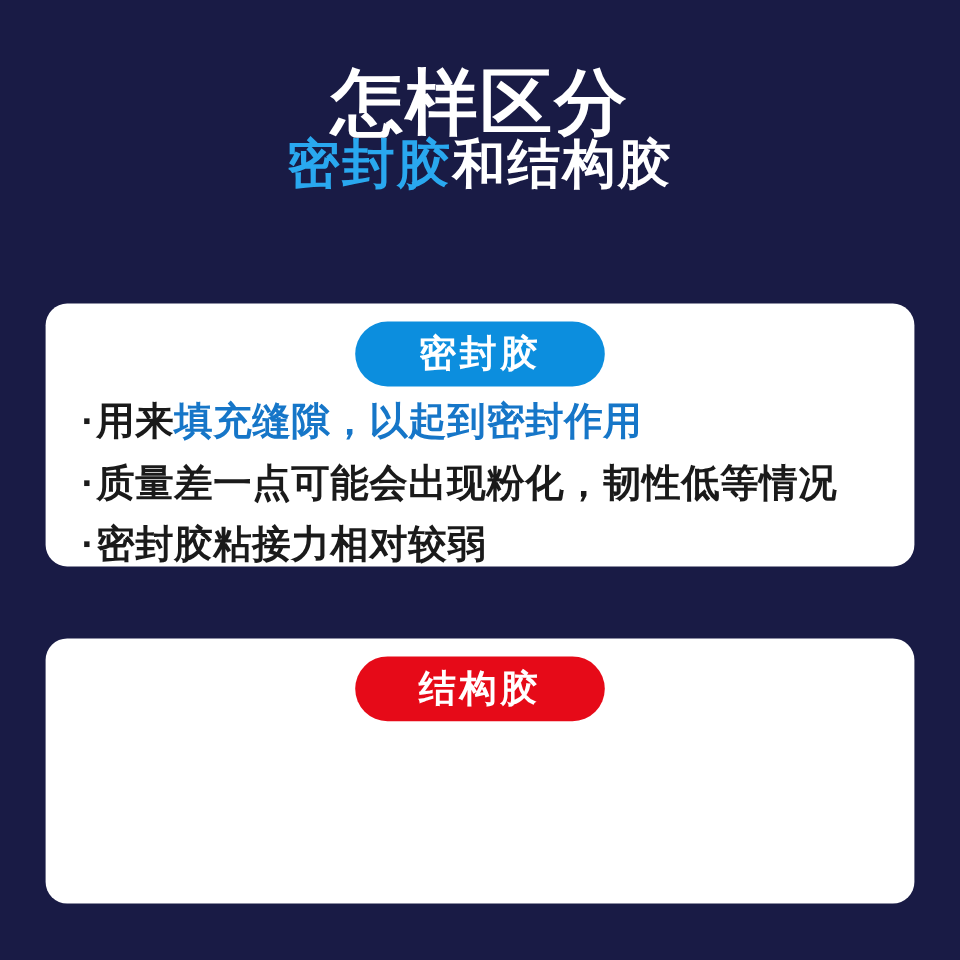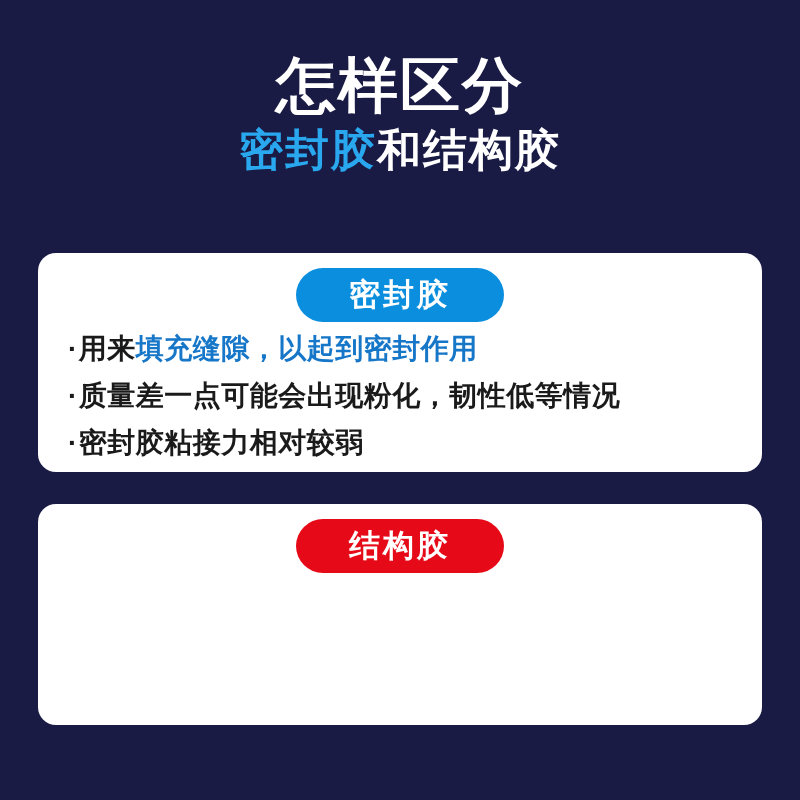--- a/index.html
+++ b/index.html
@@ -24,39 +24,38 @@
   }
   .title-line {
     display: block;
     font-weight: 700;
     letter-spacing: 2px;
     white-space: nowrap;
   }
   #title-line-1 {
     font-size: 60px;
     color: #ffffff;
-    margin-bottom: 12px;
   }
   #title-line-2 {
     font-size: 44px;
   }
   .t-cyan { color: #29a8ef; }
   .t-white { color: #ffffff; }
 
   
   .card {
     position: absolute;
     left: 38px;
     width: 724px;
     background: #ffffff;
     border-radius: 18px;
     box-sizing: border-box;
   }
   #card-sealant { top: 253px; height: 219px; }
-  #card-structural { top: 504px; height: 221px; }
+  #card-structural { top: 532px; height: 221px; }
 
   .badge-row {
     width: 100%;
     display: flex;
     justify-content: center;
     padding-top: 15px;
   }
   .badge {
     min-width: 208px;
     height: 54px;
@@ -73,21 +72,21 @@
   }
   #badge-sealant { background: #0c8ede; }
   #badge-structural { background: #e60a18; }
 
   .bullet-list {
     margin: 0;
     padding: 13px 0 0 28px;
     list-style: none;
   }
   .bullet-item {
-    font-size: 28px;
+    font-size: 32px;
     font-weight: 700;
     color: #1a1a1a;
     line-height: 1.0;
     padding: 0 0 0 2px;
     margin-bottom: 19px;
     white-space: nowrap;
     letter-spacing: 0.5px;
   }
   .bullet-dot {
     color: #1a1a1a;

